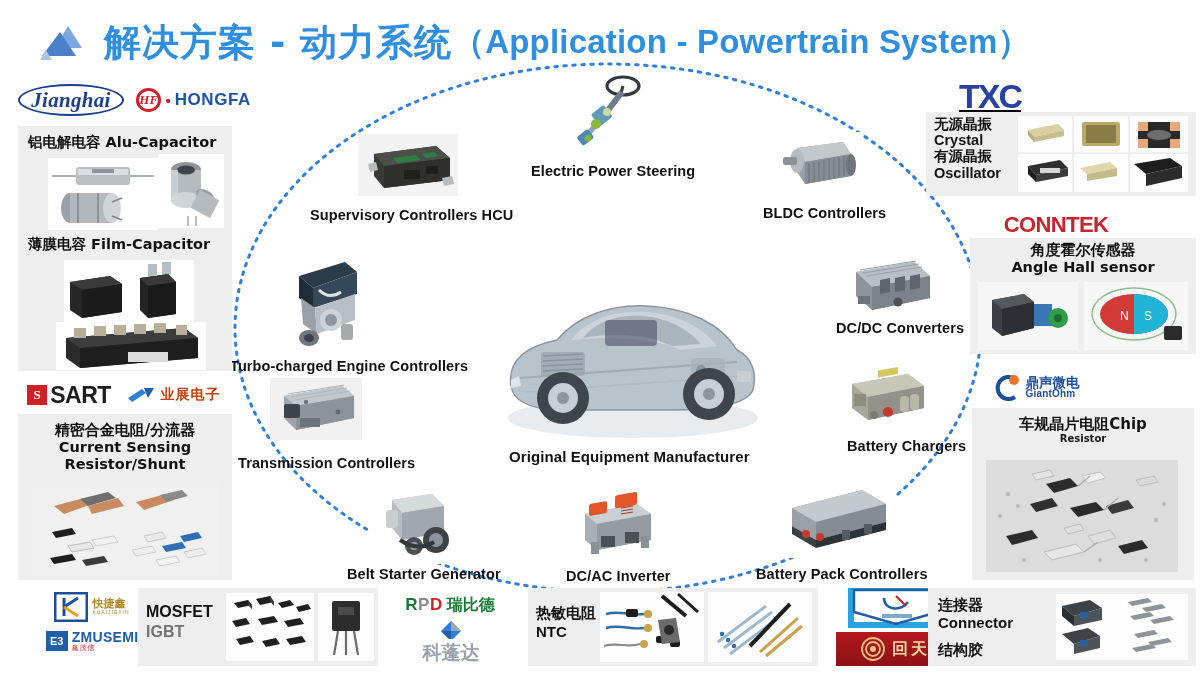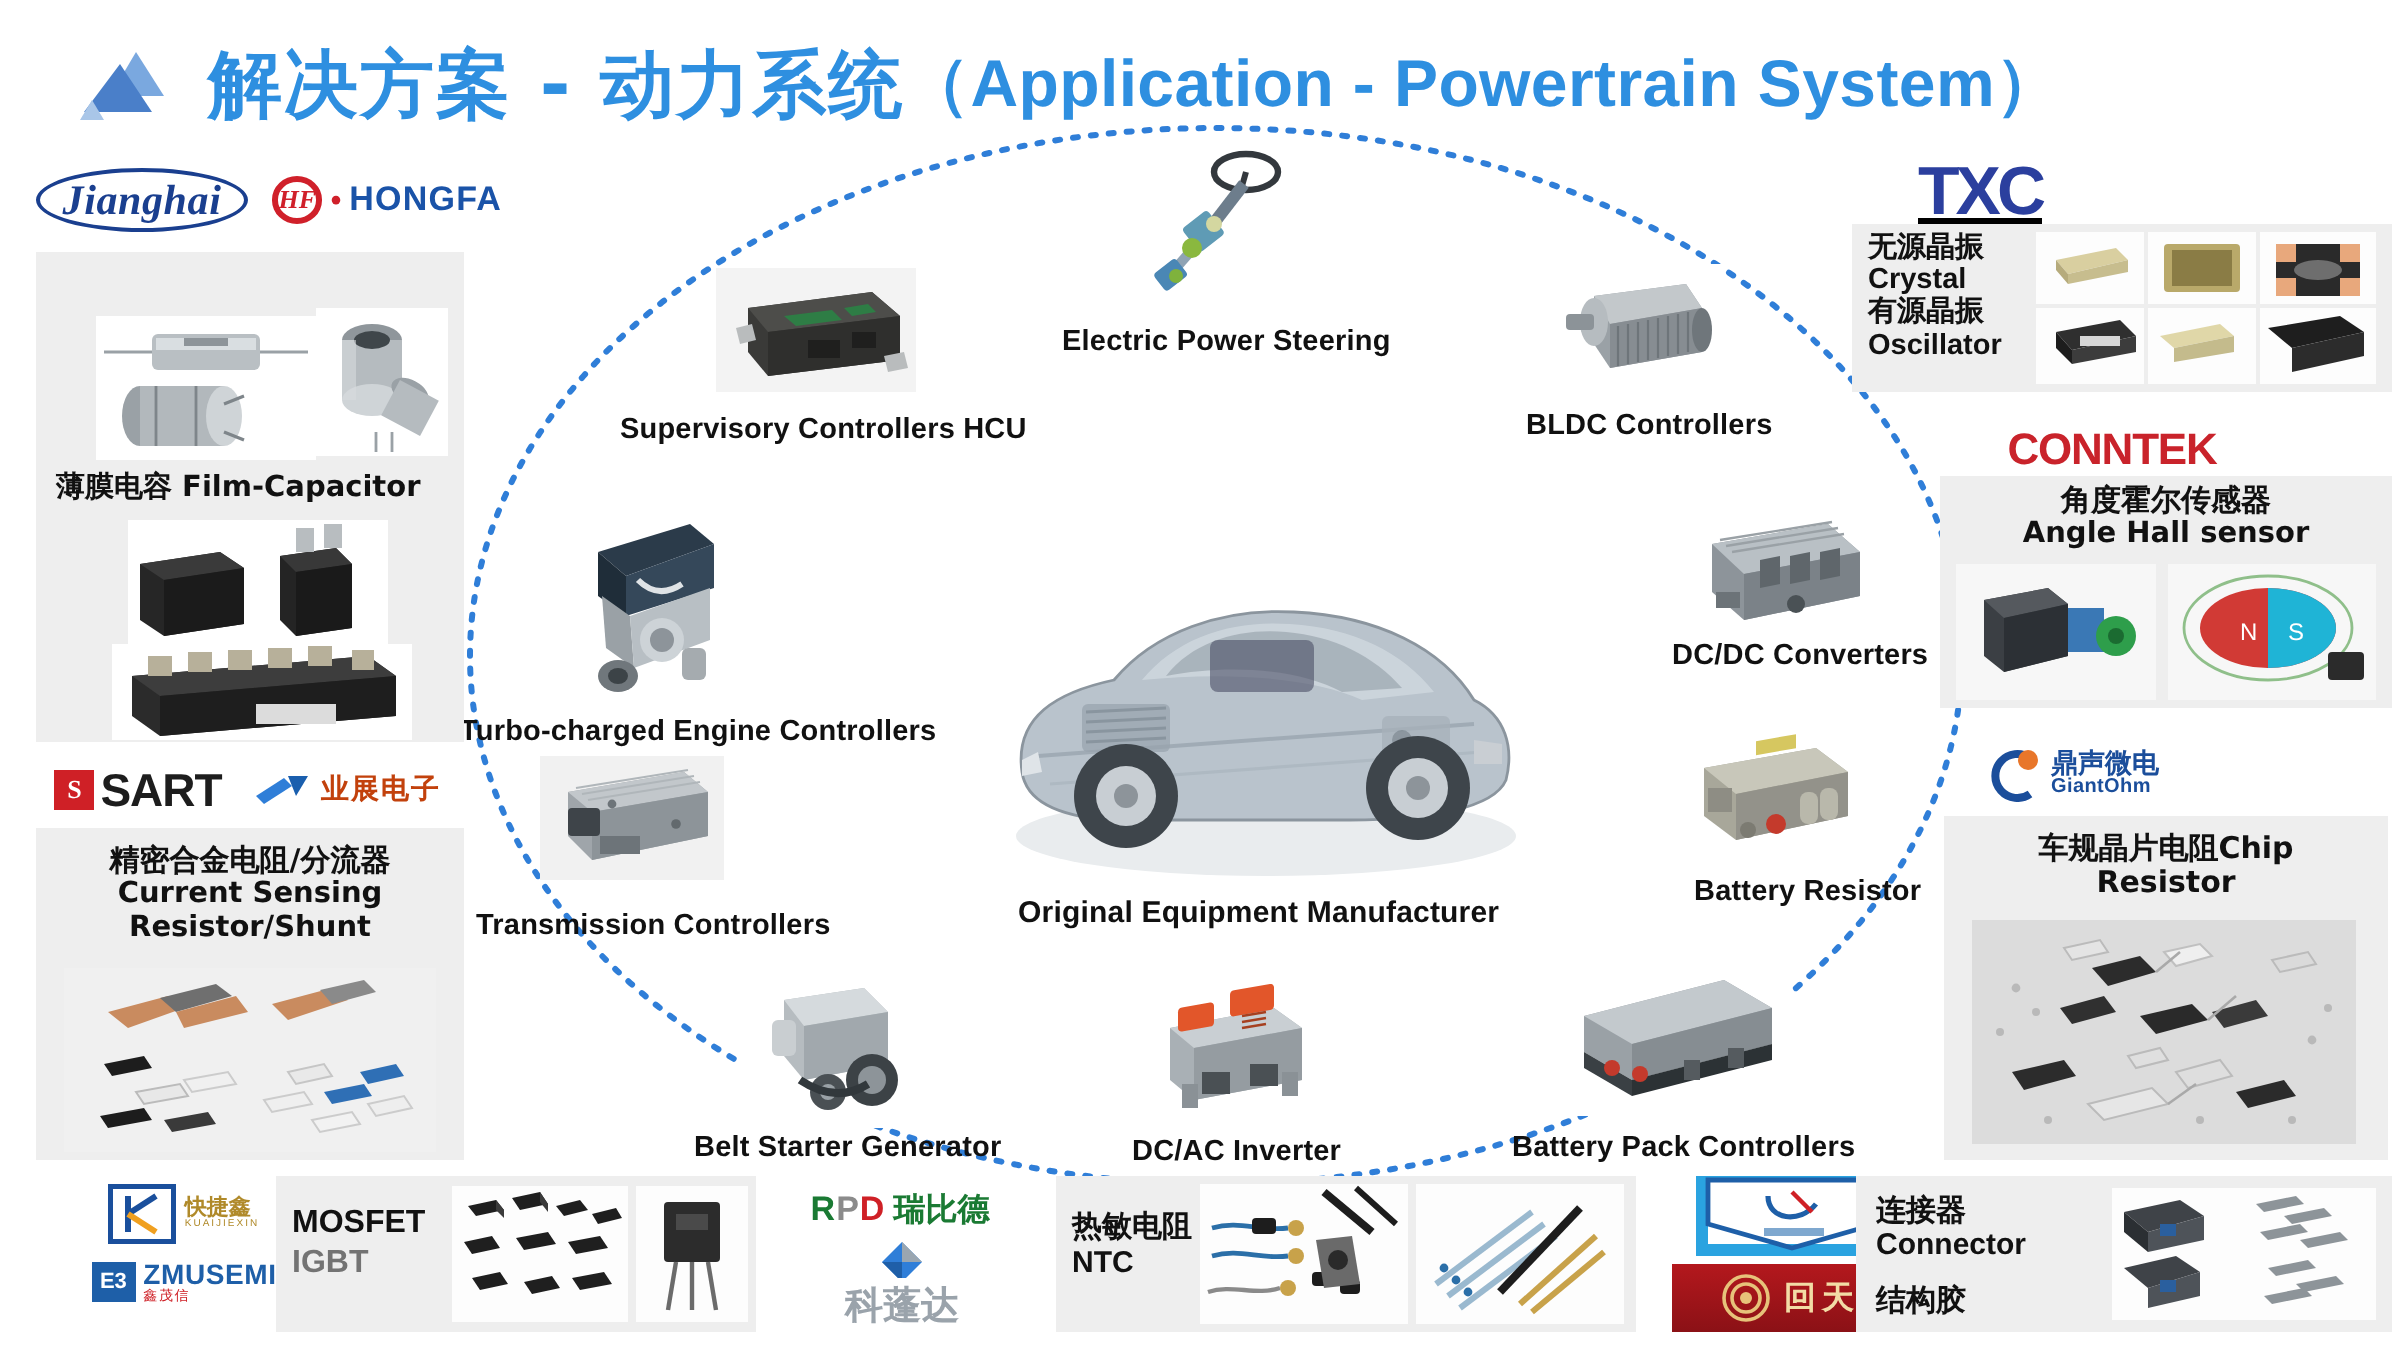--- a/index.html
+++ b/index.html
@@ -226,21 +226,21 @@
     <rect x="42" y="12" width="20" height="7" fill="#d6c760" transform="skewY(-10)"></rect>
     <g fill="#b9b8ab">
       <rect x="64" y="30" width="9" height="16" rx="4"></rect>
       <rect x="74" y="28" width="9" height="16" rx="4"></rect>
     </g>
     <circle cx="52" cy="46" r="5" fill="#c43a2c"></circle>
     <circle cx="38" cy="49" r="4" fill="#7c7b72"></circle>
     <rect x="18" y="28" width="12" height="12" fill="#8e8d84"></rect>
   </svg>
 </div>
-<div class="ilabel" style="left:847px;top:438px;">Battery Resistor</div>
+<div class="ilabel" style="left:847px;top:438px;">Battery Chargers</div>
 
 <div class="photo" style="left:370px;top:480px;width:100px;height:84px;">
   <svg viewBox="0 0 100 84" width="100" height="84">
     <rect width="100" height="84" fill="#ffffff"></rect>
     <polygon points="22,20 62,14 74,26 74,52 32,60 22,48" fill="#b6bcc0"></polygon>
     <polygon points="22,20 62,14 74,26 32,33" fill="#d5dadd"></polygon>
     <polygon points="32,33 74,26 74,52 32,60" fill="#a1a8ad"></polygon>
     <circle cx="66" cy="60" r="13" fill="#3c4246"></circle>
     <circle cx="66" cy="60" r="7" fill="#8d9499"></circle>
     <circle cx="44" cy="66" r="9" fill="#4a5054"></circle>
@@ -326,20 +326,21 @@
   <span>Jianghai</span>
 </div>
 
 <div class="brand" style="left:136px;top:86px;width:115px;height:28px;gap:4px;">
   <span class="b-hongfa-mark">HF</span>
   <span style="color:#d0202a;font-weight:bold;font-size:15px;">•</span>
   <span class="b-hongfa-txt">HONGFA</span>
 </div>
 
 <div class="panel" style="left:18px;top:126px;width:214px;height:245px;">
+  <div class="panel-title lft" style="padding:8px 0 0 10px;font-size:14.5px;">铝电解电容 Alu-Capacitor</div>
   <svg style="position:absolute;left:30px;top:32px;" width="110" height="72">
     <rect x="0" y="0" width="110" height="72" fill="#ffffff"></rect>
     <line x1="4" y1="18" x2="28" y2="18" stroke="#9aa1a6" stroke-width="1.6"></line>
     <line x1="82" y1="18" x2="106" y2="18" stroke="#9aa1a6" stroke-width="1.6"></line>
     <rect x="28" y="9" width="54" height="18" rx="3" fill="#b9bfc3"></rect>
     <rect x="30" y="11" width="50" height="6" fill="#d9dee1"></rect>
     <rect x="44" y="11" width="22" height="4" fill="#8d9499"></rect>
     <ellipse cx="22" cy="50" rx="9" ry="15" fill="#9aa1a6"></ellipse>
     <rect x="22" y="35" width="42" height="30" fill="#b2b8bc"></rect>
     <ellipse cx="64" cy="50" rx="9" ry="15" fill="#cfd4d7"></ellipse>
@@ -499,21 +500,21 @@
     <path d="M20,6 A11,11 0 1 0 20,24" fill="none" stroke="#1b4e9b" stroke-width="4"></path>
     <circle cx="19" cy="7" r="5" fill="#e8762a"></circle>
   </svg>
   <span style="display:flex;flex-direction:column;align-items:flex-start;line-height:1.05;">
     <span class="giantohm-zh lbl-zh">鼎声微电</span>
     <span class="giantohm-en">GiantOhm</span>
   </span>
 </div>
 <div class="panel" style="left:972px;top:408px;width:222px;height:172px;">
   <div class="panel-title lbl-zh" style="padding-top:8px;font-size:15px;">车规晶片电阻Chip</div>
-  <div class="panel-title" style="font-size:15px;">Resistor</div>
+  <div class="panel-title" style="font-size:10px;">Resistor</div>
   <svg style="position:absolute;left:14px;top:52px;" width="192" height="112">
     <rect width="192" height="112" fill="#dcdcdc"></rect>
     <g>
       <polygon points="60,24 84,18 92,26 68,33" fill="#2c2c2c"></polygon>
       <polygon points="96,16 114,12 120,18 102,23" fill="#efefef" stroke="#c0c0c0"></polygon>
       <polygon points="44,44 66,38 72,46 50,52" fill="#303030"></polygon>
       <polygon points="84,48 110,42 118,50 92,57" fill="#2a2a2a"></polygon>
       <polygon points="120,46 142,40 148,48 126,54" fill="#3a3a3a"></polygon>
       <polygon points="20,76 46,70 52,78 26,85" fill="#2c2c2c"></polygon>
       <polygon points="58,92 90,84 98,92 66,100" fill="#e6e6e6" stroke="#bbb"></polygon>

